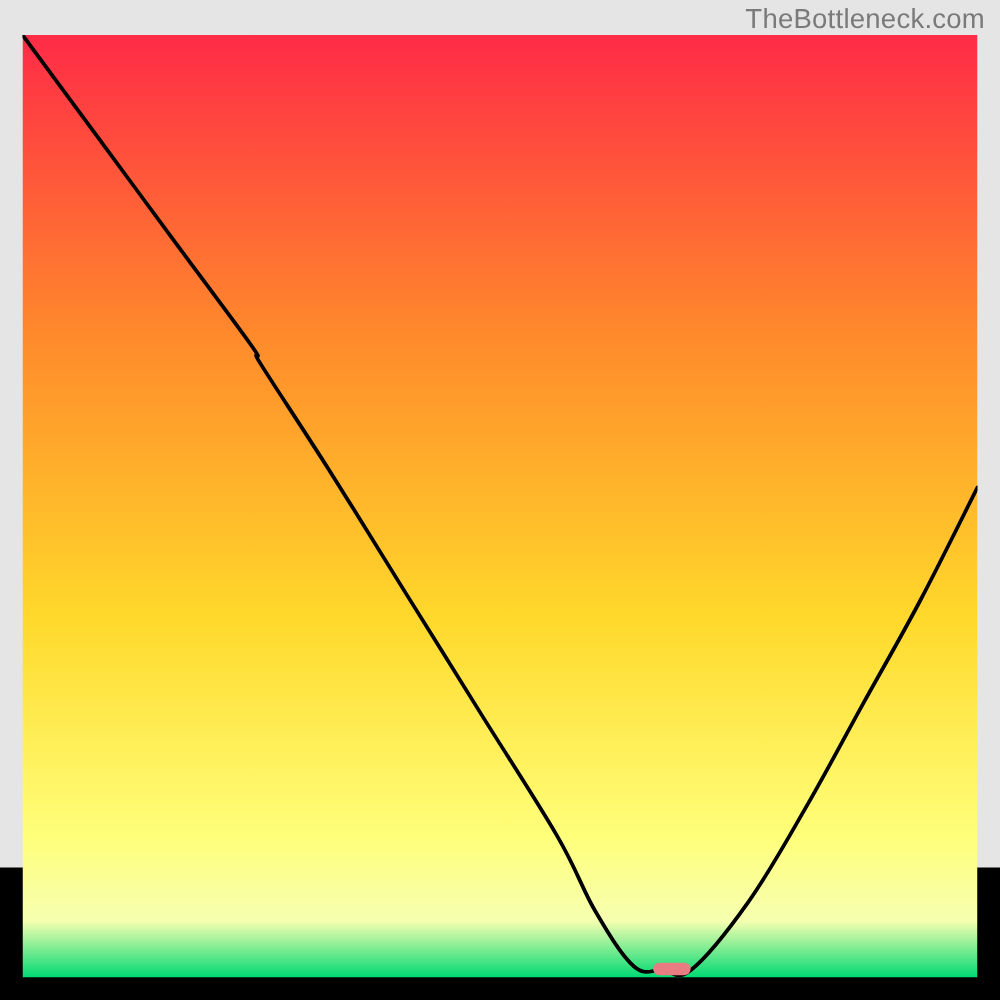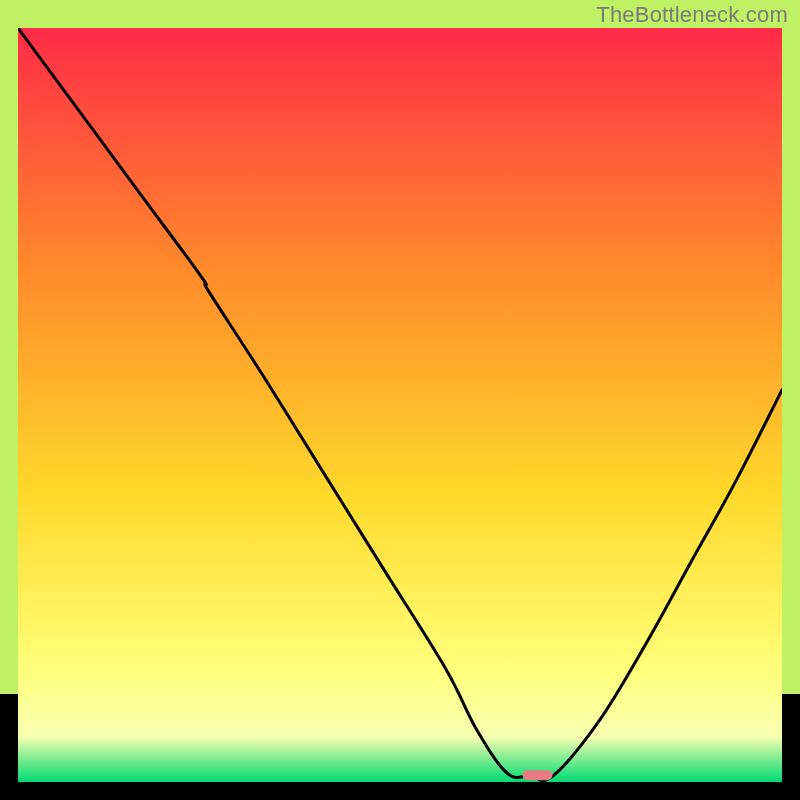--- a/index.html
+++ b/index.html
@@ -8,21 +8,21 @@
     width: 800px;
     height: 800px;
     background: #000;
     overflow: hidden;
     font-family: Arial, Helvetica, sans-serif;
   }
   .frame {
     position: relative;
     width: 800px;
     height: 694px;
-    background: #bef264;
+    background: #e5e5e5;
   }
   .watermark {
     position: absolute;
     top: 2px;
     right: 12px;
     color: #7a7a7a;
     font-size: 22px;
     font-weight: 500;
     letter-spacing: 0.2px;
     z-index: 10;

